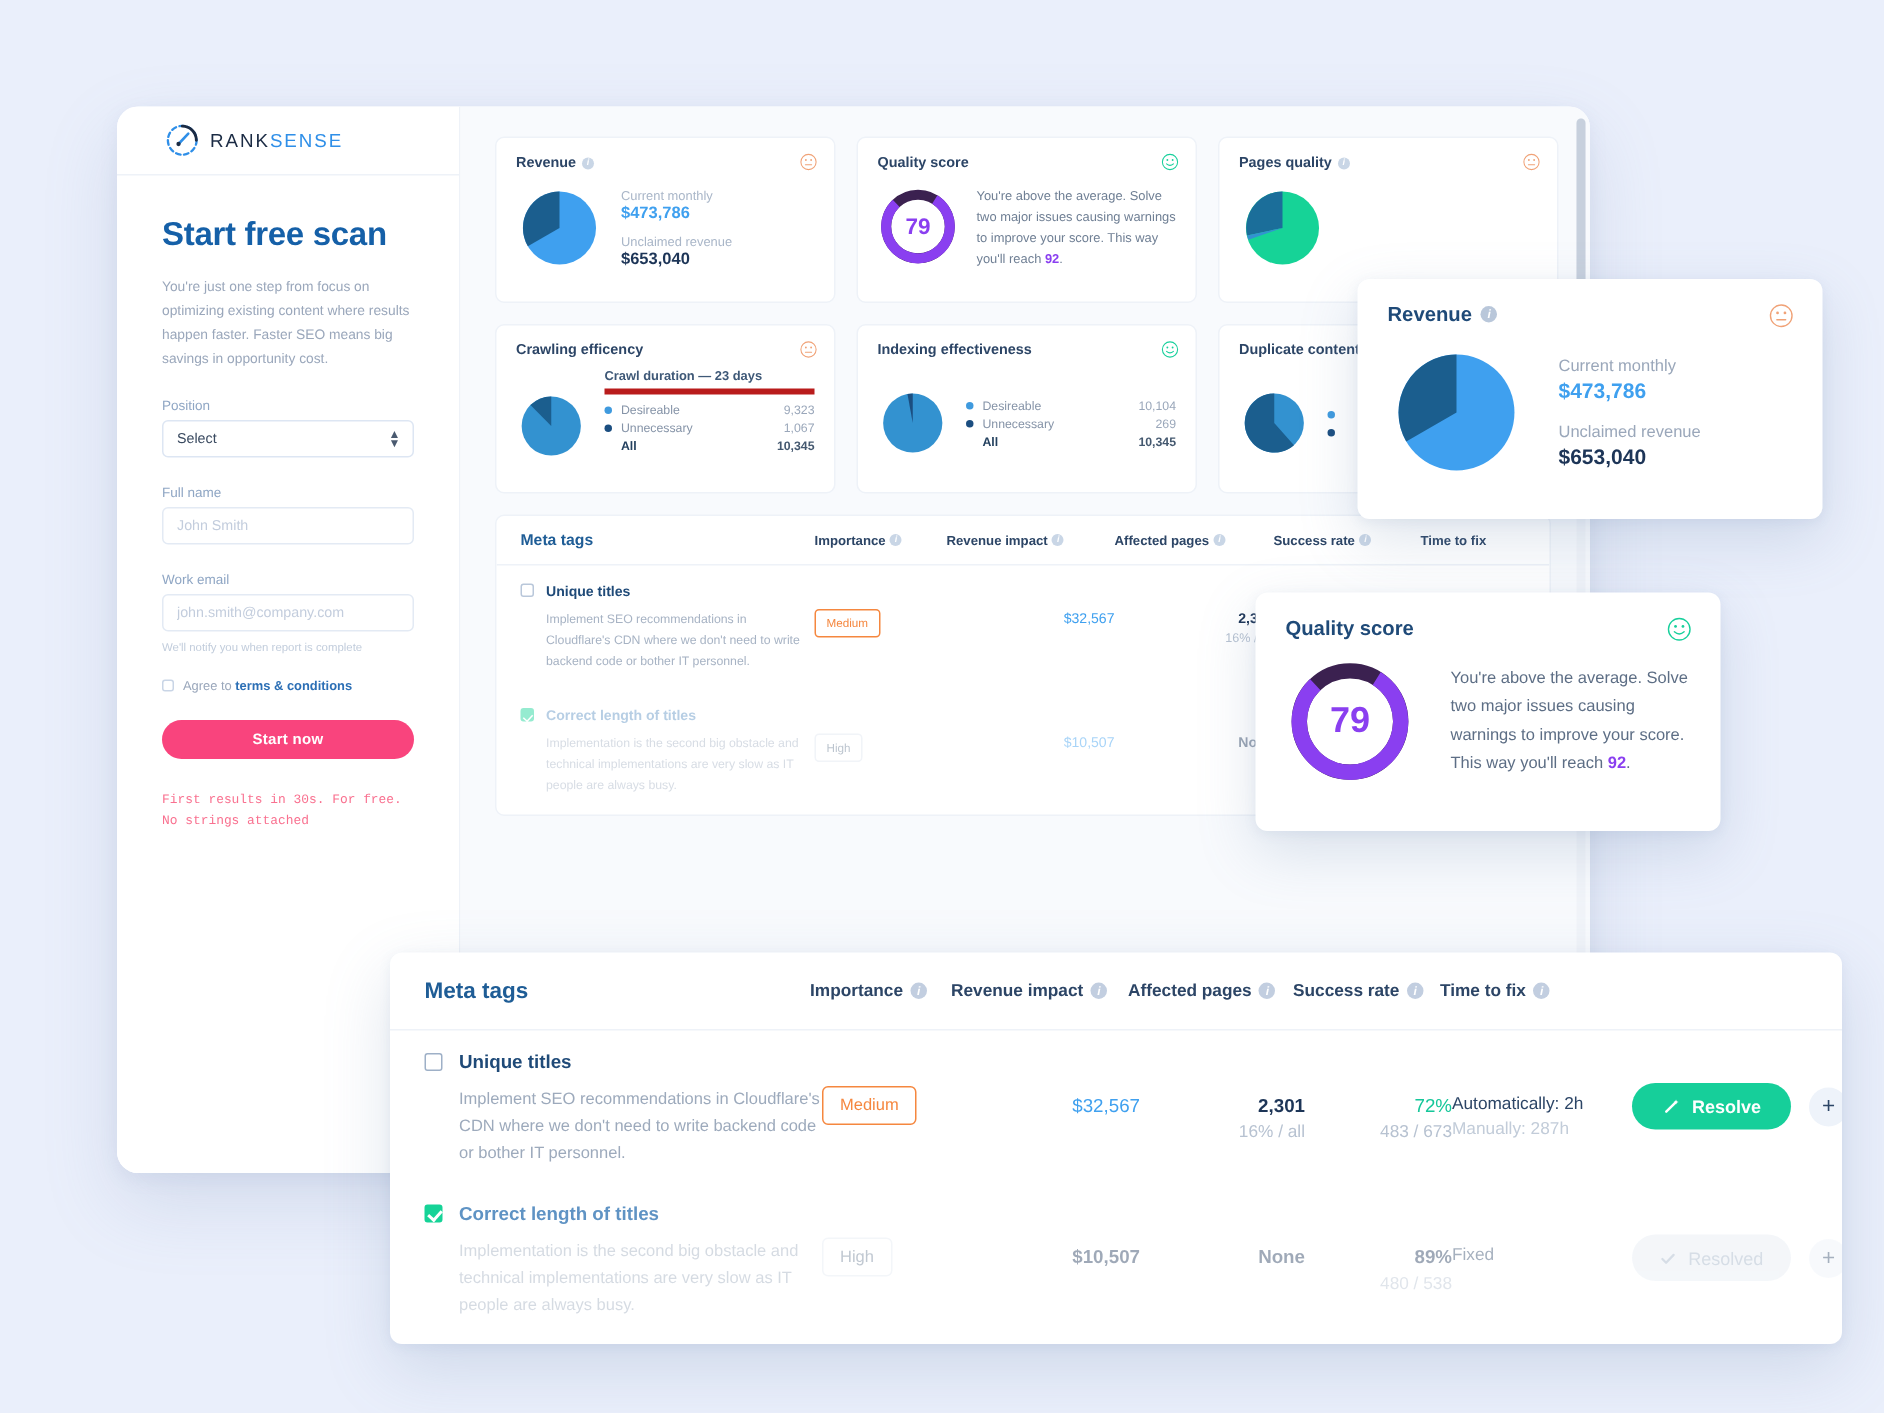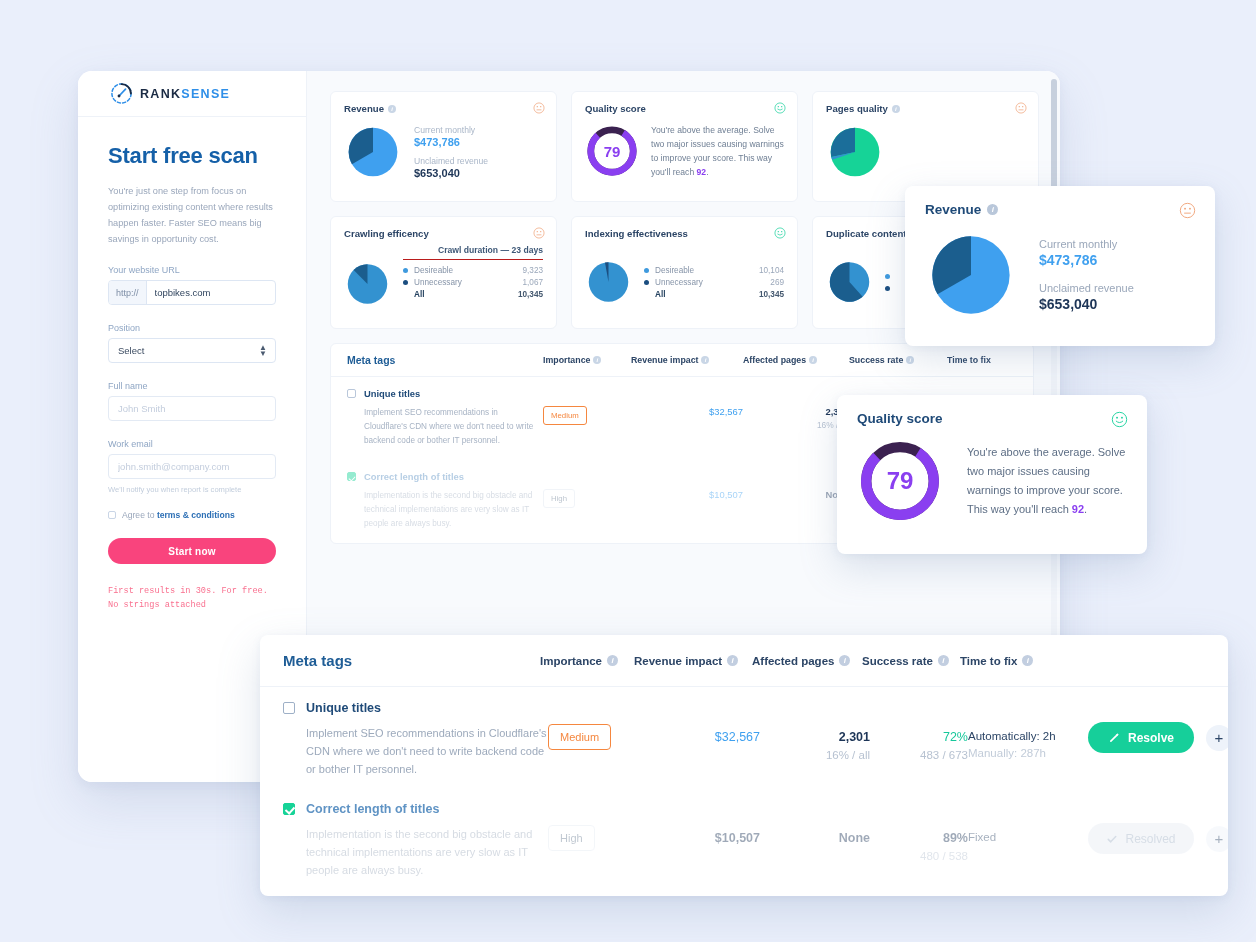--- a/index.html
+++ b/index.html
@@ -30,21 +30,21 @@
     background: #ffffff;
     border-right: 1px solid #eef2f8;
   }
   #logo-bar {
     height: 46px;
     display: flex; align-items: center;
     padding-left: 32px;
     border-bottom: 1px solid #eef2f8;
   }
   .logo-mark { width: 23px; height: 23px; margin-right: 7px; }
-  .logo-text { font-size: 12.5px; font-weight: 700; letter-spacing: 1.3px; }
+  .logo-text { font-size: 12.5px; font-weight: 400; letter-spacing: 1.3px; }
   .logo-rank { color: #1b2b44; }
   .logo-sense { color: #2f8fe8; }
 
   #sidebar-body { padding: 26px 30px 0 30px; }
   #form-title {
     font-size: 22px; font-weight: 700; color: #1560a8;
     letter-spacing: -.2px; margin-bottom: 14px;
   }
   #form-intro {
     font-size: 9.2px; line-height: 16px; color: #9aa7bb;
@@ -151,21 +151,21 @@
   }
   .mc-body { display: flex; align-items: center; margin-top: 9px; gap: 12px; }
   .kv-label { font-size: 8.6px; color: #a9b6c8; }
   .kv-blue { font-size: 11px; color: #3fa0ef; font-weight: 700; margin-top: 1px; }
   .kv-dark { font-size: 11px; color: #1d3557; font-weight: 700; margin-top: 1px; }
   .kv-gap { height: 8px; }
 
   .legend { font-size: 8.2px; }
   .legend-head {
     font-size: 8.6px; font-weight: 700; color: #3e5877; margin-bottom: 4px;
-    padding-bottom: 4px; border-bottom: 1px solid #b91c1c; width: 140px; text-align: right;
+    padding-bottom: 4px; border-bottom: 4px solid #b91c1c; width: 140px;
   }
   .legend-row {
     display: flex; align-items: center; gap: 6px;
     height: 12px; width: 140px;
   }
   .legend-bullet { width: 5px; height: 5px; border-radius: 50%; flex: none; }
   .legend-name { color: #8694a8; flex: 1; }
   .legend-name.bold { color: #24415f; font-weight: 700; }
   .legend-val { color: #9aa7ba; text-align: right; }
   .legend-val.bold { color: #44586f; font-weight: 700; }
@@ -366,27 +366,20 @@
         <path d="M9.4 14.6 L16.2 7.4" stroke="#2f8fe8" stroke-width="1.8" stroke-linecap="round"></path>
         <circle cx="9.4" cy="14.6" r="1.5" fill="#1b2b44"></circle>
       </svg>
       <span class="logo-text"><span class="logo-rank">RANK</span><span class="logo-sense">SENSE</span></span>
     </div>
 
     <div id="sidebar-body">
       <h1 id="form-title">Start free scan</h1>
       <p id="form-intro">You're just one step from focus on optimizing existing content where results happen faster. Faster SEO means big savings in opportunity cost.</p>
 
-      <div class="field-group">
-        <span class="field-label">Your website URL</span>
-        <div class="url-row">
-          <span class="url-prefix">http://</span>
-          <input class="url-value" value="topbikes.com" style="">
-        </div>
-      </div>
 
       <div class="field-group">
         <span class="field-label">Position</span>
         <div class="select-wrap">
           <div class="select-box">
             <span>Select</span>
           </div>
           <span class="select-arrows">▲<br>▼</span>
         </div>
       </div>

